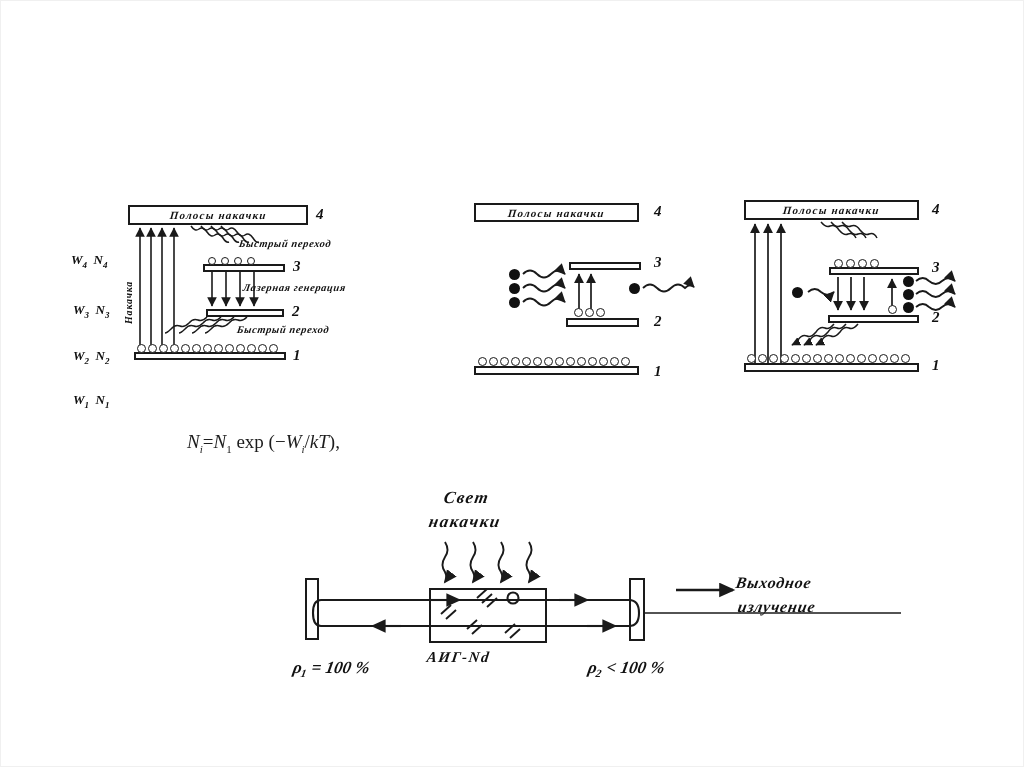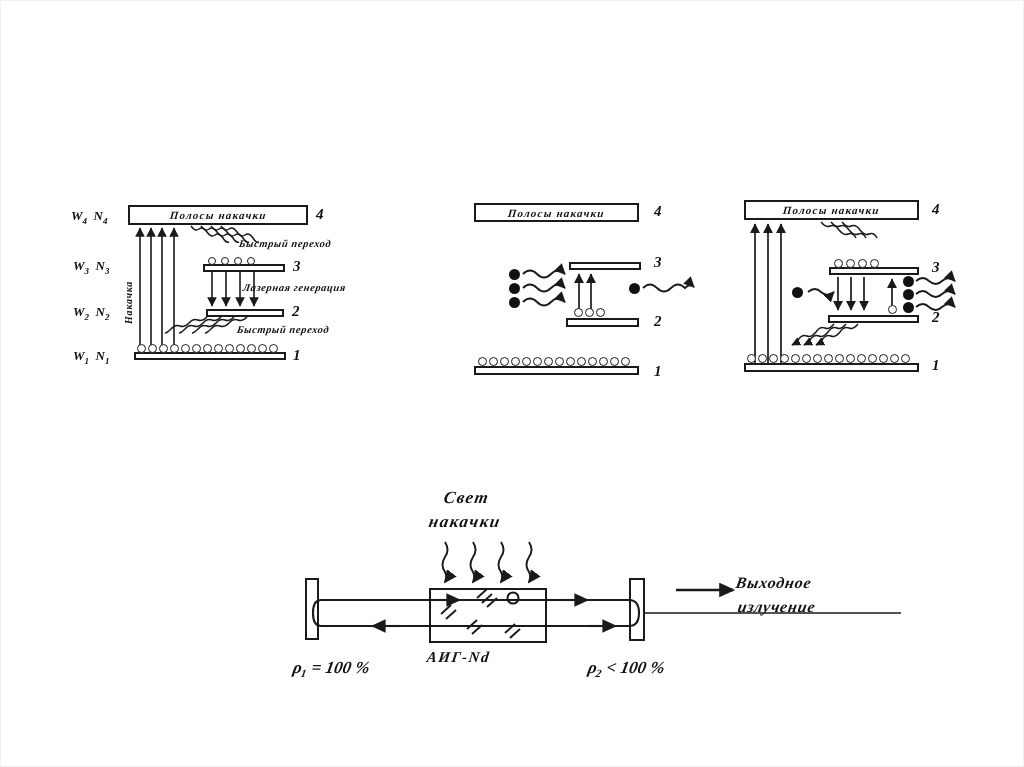--- a/index.html
+++ b/index.html
@@ -56,21 +56,21 @@
   .lvl-num{
     position:absolute;
     font-family:"Liberation Serif", serif;
     font-style:italic;font-weight:700;
     font-size:15px;color:#111;
   }
   .side-lbl{
     position:absolute;
     font-family:"Liberation Serif", serif;
     font-style:italic;font-weight:700;
-    font-size:13px;color:#111;white-space:nowrap;
+    font-size:13px;color:#111;white-space:nowrap;margin-top:44px;
   }
   .side-lbl sub{font-size:9px;}
   .trans-lbl{
     position:absolute;
     font-family:"Liberation Serif", serif;
     font-style:italic;font-weight:700;
     font-size:10.5px;letter-spacing:0.6px;
     color:#111;white-space:nowrap;
     transform:skewX(-8deg);
   }
@@ -386,20 +386,23 @@
     <div class="circ" style="left:98px;top:163px;width:9px;height:9px;"></div>
     <div class="circ" style="left:109px;top:163px;width:9px;height:9px;"></div>
     <div class="circ" style="left:120px;top:163px;width:9px;height:9px;"></div>
     <div class="circ" style="left:131px;top:163px;width:9px;height:9px;"></div>
     <div class="circ" style="left:142px;top:163px;width:9px;height:9px;"></div>
     <div class="circ" style="left:153px;top:163px;width:9px;height:9px;"></div>
     <div class="circ" style="left:164px;top:163px;width:9px;height:9px;"></div>
     <div class="circ" style="left:175px;top:163px;width:9px;height:9px;"></div>
   </div>
 
+  <div class="formula">
+    <span><i>N</i><sub><i>i</i></sub></span><span>=</span><span><i>N</i><sub>1</sub></span>&nbsp;<span>exp</span>&nbsp;<span>(−<i>W</i><sub><i>i</i></sub>/<i>kT</i>)</span><span>,</span>
+  </div>
 
   <div class="panel" style="left:280px;top:485px;width:620px;height:215px;">
 
     <div class="hand-lbl c" style="left:163px;top:2px;font-size:17px;letter-spacing:1.5px;">Свет</div>
     <div class="hand-lbl c" style="left:148px;top:26px;font-size:17px;letter-spacing:1.5px;">накачки</div>
 
     <div class="mirror" style="left:24px;top:92px;width:14px;height:62px;"></div>
     <div class="mirror" style="left:348px;top:92px;width:16px;height:63px;"></div>
 
     <div class="rod" style="left:148px;top:102px;width:118px;height:55px;"></div>

